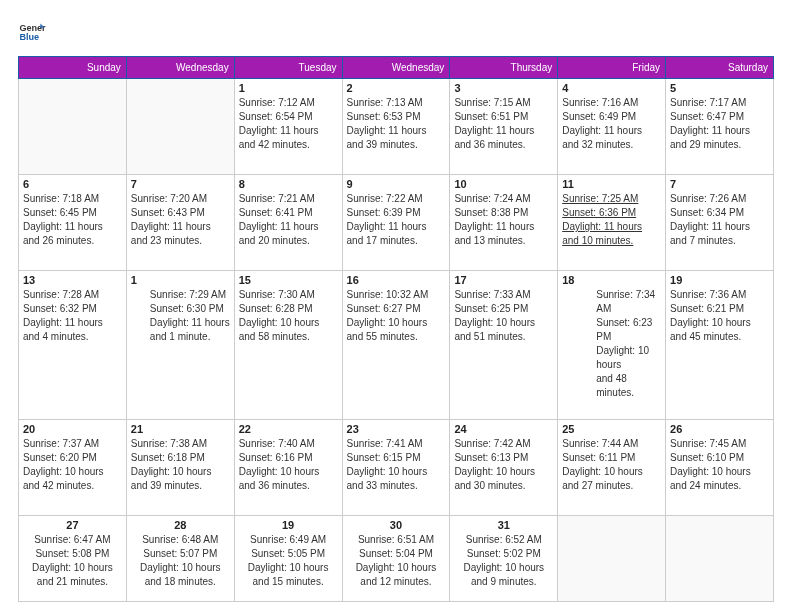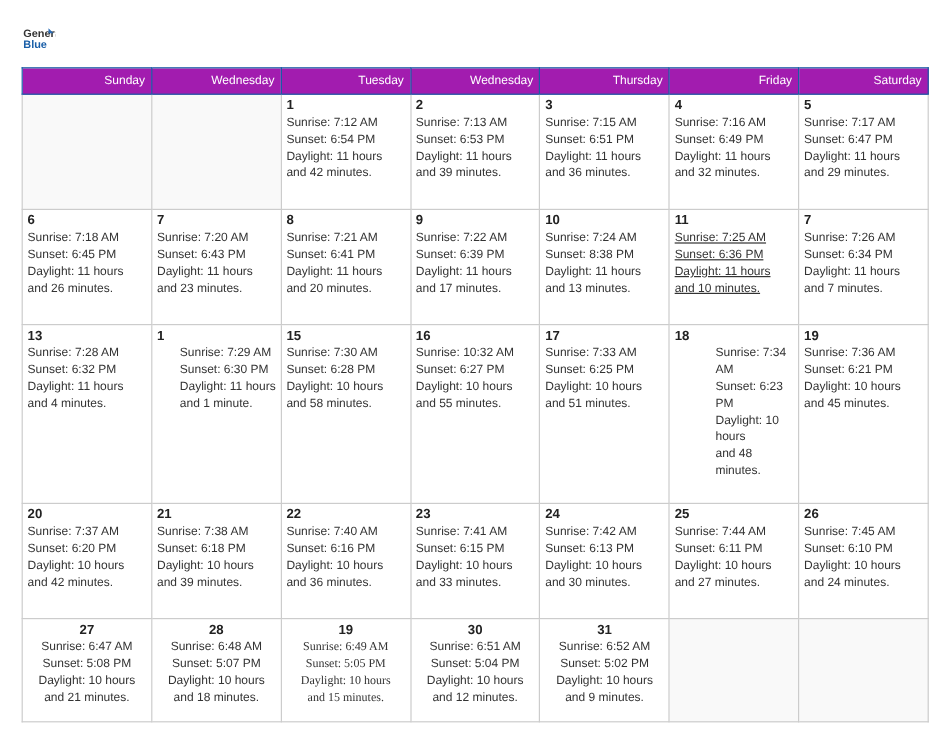--- a/index.html
+++ b/index.html
@@ -323,21 +323,21 @@
           </td>
           <td>
             <span class="day-num">28</span>
             <div class="day-info" style="white-space: pre-line;">Sunrise: 6:48 AM
 Sunset: 5:07 PM
 Daylight: 10 hours
 and 18 minutes.</div>
           </td>
           <td>
             <span class="day-num">19</span>
-            <div class="day-info" style="white-space: pre-line; font-family: Liberation Serif, serif;">Sunrise: 6:49 AM
+            <div class="day-info" style="white-space: pre-line;">Sunrise: 6:49 AM
 Sunset: 5:05 PM
 Daylight: 10 hours
 and 15 minutes.</div>
           </td>
           <td>
             <span class="day-num">30</span>
             <div class="day-info" style="white-space: pre-line;">Sunrise: 6:51 AM
 Sunset: 5:04 PM
 Daylight: 10 hours
 and 12 minutes.</div>

